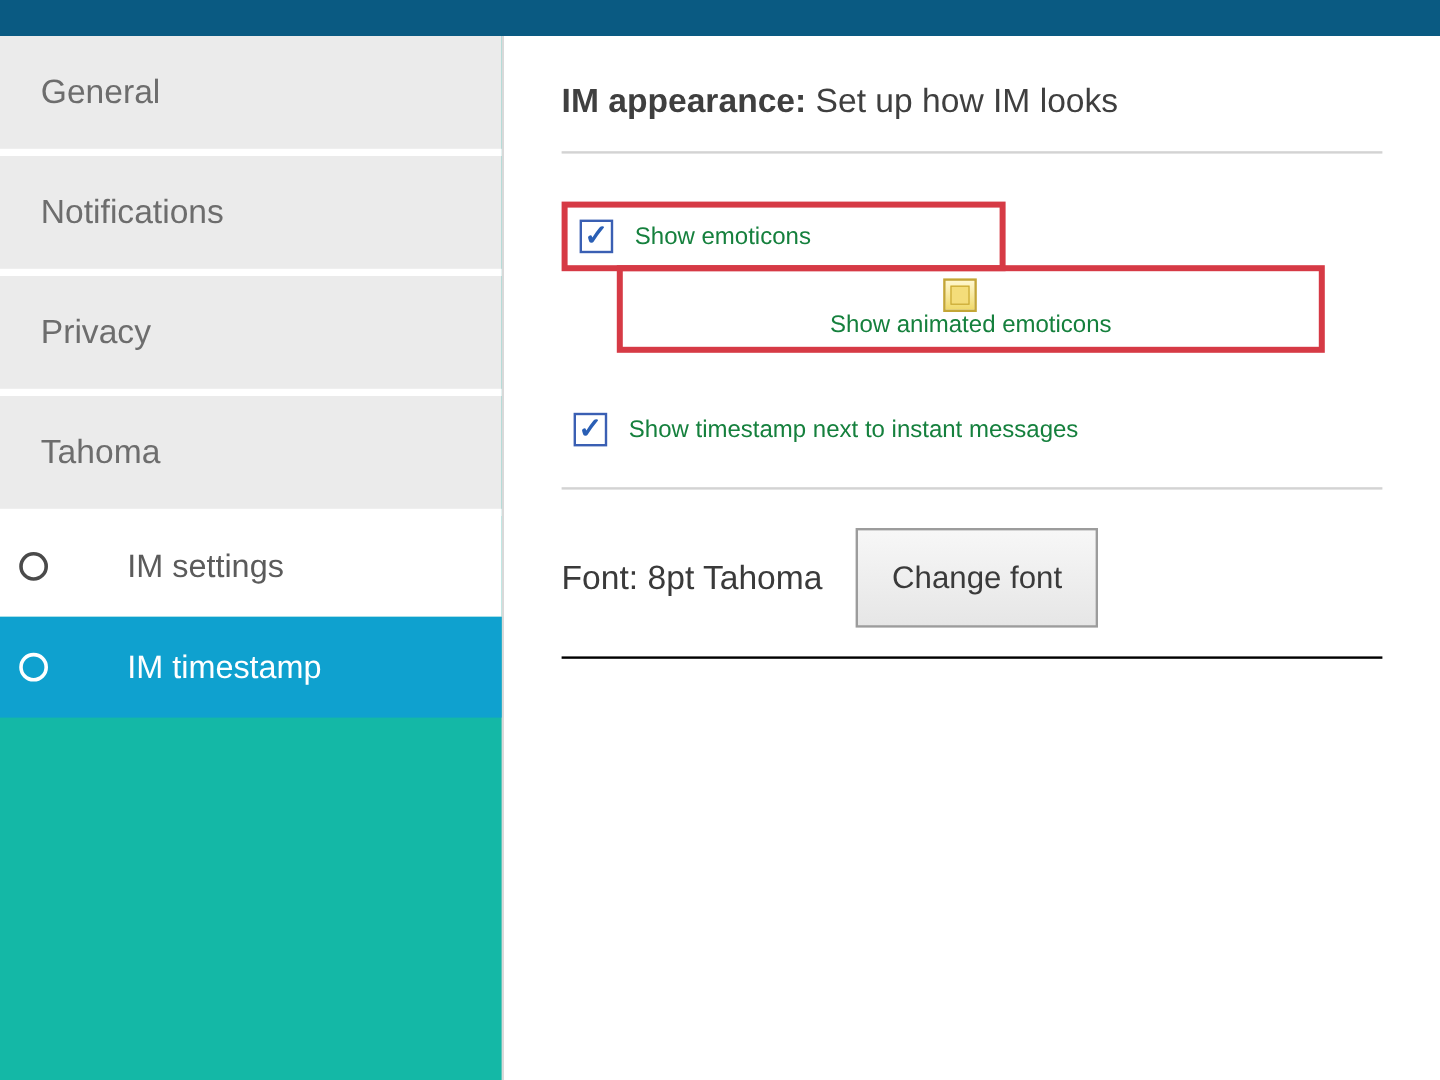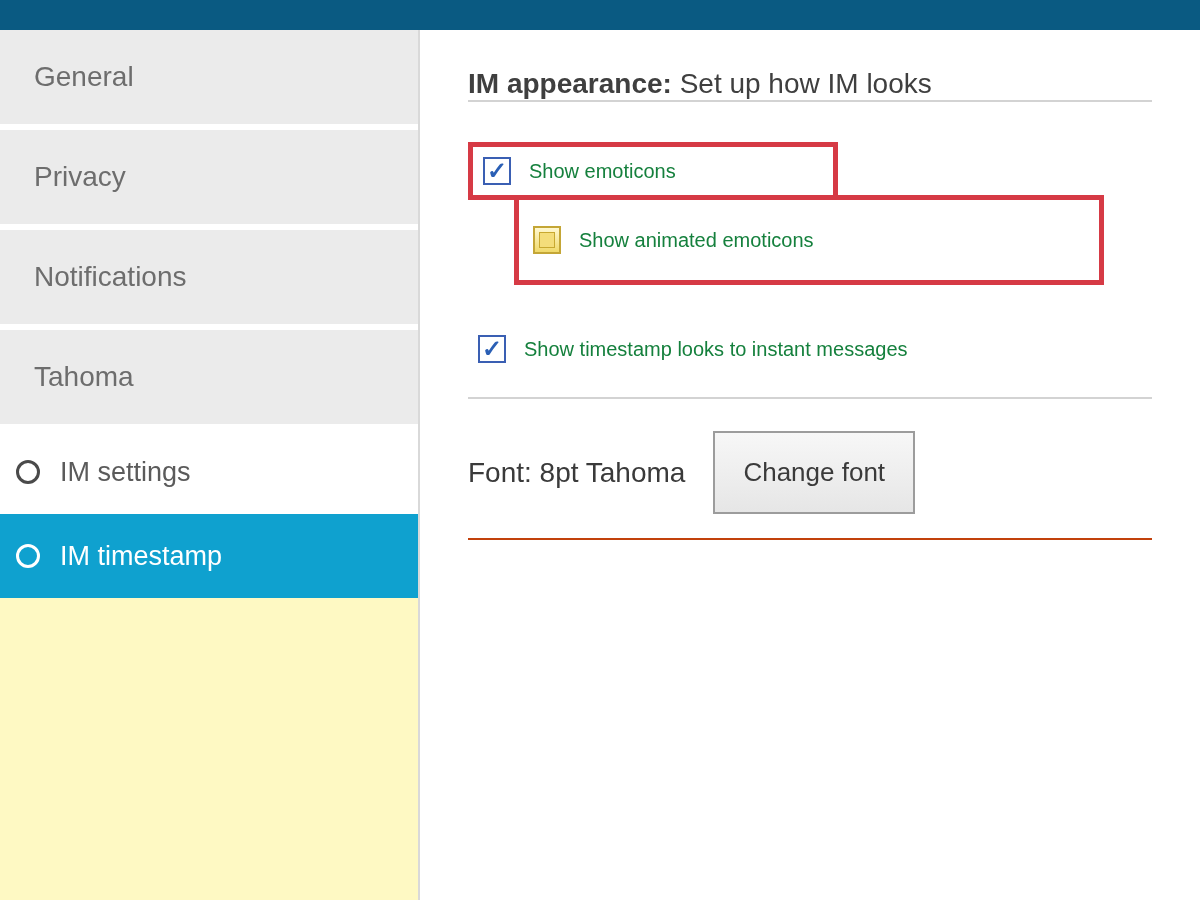--- a/index.html
+++ b/index.html
@@ -14,21 +14,21 @@
     .titlebar {
       height: 30px;
       background: #0a5a82;
     }
     .container {
       display: flex;
       height: calc(900px - 30px);
     }
     .sidebar {
       width: 420px;
-      background: #fef9c3;
+      background: #14b8a6;
       border-right: 2px solid #d9d9d9;
     }
     .sidebar-item {
       height: 100px;
       display: flex;
       align-items: center;
       padding-left: 34px;
       font-size: 28px;
       color: #6d6d6d;
       background: #ebebeb;
@@ -37,20 +37,21 @@
     }
     .sidebar-subitem {
       height: 84px;
       display: flex;
       align-items: center;
       padding-left: 56px;
       font-size: 27px;
       color: #5b5b5b;
       background: #ffffff;
       cursor: pointer;
+      gap: 46px;
     }
     .sidebar-subitem.selected {
       background: #0fa1cf;
       color: #ffffff;
     }
     .subitem-icon {
       width: 24px;
       height: 24px;
       border-radius: 50%;
       border: 3px solid #4a4a4a;
@@ -62,20 +63,21 @@
       border-color: #ffffff;
     }
     .main {
       flex: 1;
       padding: 38px 48px;
       position: relative;
     }
     .section-header {
       font-size: 28px;
       color: #3f3f3f;
+      padding-bottom: 26px;
       border-bottom: 2px solid #d3d3d3;
       margin-bottom: 34px;
     }
     .section-header .title-bold {
       font-weight: bold;
     }
     .option-block {
       padding-top: 6px;
       padding-bottom: 12px;
     }
@@ -123,35 +125,36 @@
     }
     .highlight-box-2 {
       position: relative;
       border: 5px solid #d63a45;
       border-top: 5px solid #d63a45;
       width: 590px;
       margin-top: -5px;
       margin-left: 46px;
     }
     .highlight-box-2 .option-row {
-      padding: 26px 14px;
+      padding: 6px 14px;
+      flex-direction: column;
     }
     .divider {
       height: 2px;
       background: #d3d3d3;
       margin: 24px 0;
     }
     .font-row {
       display: flex;
       align-items: center;
       font-size: 28px;
       color: #3a3a3a;
       padding-top: 8px;
       padding-bottom: 24px;
-      border-bottom: 2px solid #c2410c;
+      border-bottom: 2px solid #000000;
     }
     .font-row .font-label {
       margin-right: 28px;
     }
     .btn {
       background: linear-gradient(#f7f7f7, #e6e6e6);
       border: 2px solid #9c9c9c;
       padding: 24px 28px;
       font-size: 26px;
       color: #3a3a3a;
@@ -164,24 +167,24 @@
 
 <div class="titlebar"></div>
 
 <div class="container">
 
   <div class="sidebar">
     <div class="sidebar-item">
       <span>General</span>
     </div>
     <div class="sidebar-item">
+      <span>Notifications</span>
+    </div>
+    <div class="sidebar-item">
       <span>Privacy</span>
-    </div>
-    <div class="sidebar-item">
-      <span>Notifications</span>
     </div>
     <div class="sidebar-item">
       <span>Tahoma</span>
     </div>
 
     <div class="sidebar-subitem">
       <span class="subitem-icon"></span>
       <span>IM settings</span>
     </div>
     <div class="sidebar-subitem selected">
@@ -211,21 +214,21 @@
           <span>Show animated emoticons</span>
         </div>
       </div>
 
     </div>
 
     <div style="height:28px"></div>
 
     <div class="option-row">
       <span class="checkbox checked"></span>
-      <span>Show timestamp looks to instant messages</span>
+      <span>Show timestamp next to instant messages</span>
     </div>
 
     <div class="divider"></div>
 
     <div class="font-row">
       <span class="font-label">
         <span>Font: </span><span>8pt Tahoma</span>
       </span>
       <button class="btn">Change font</button>
     </div>

